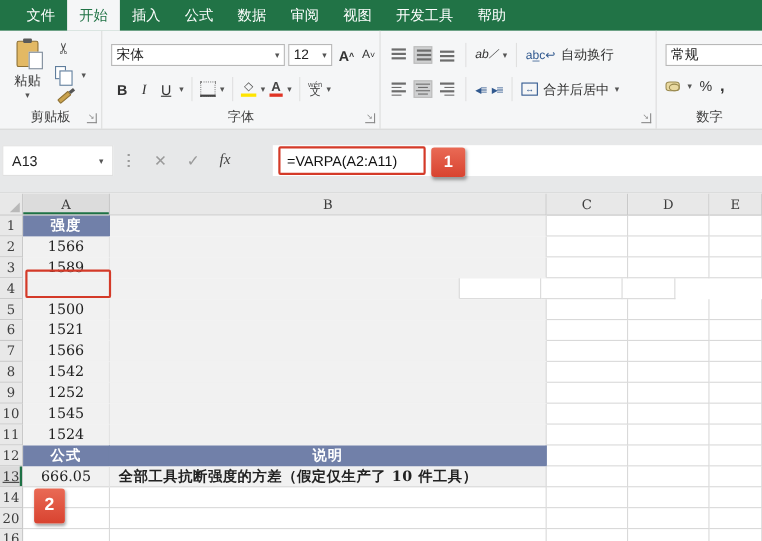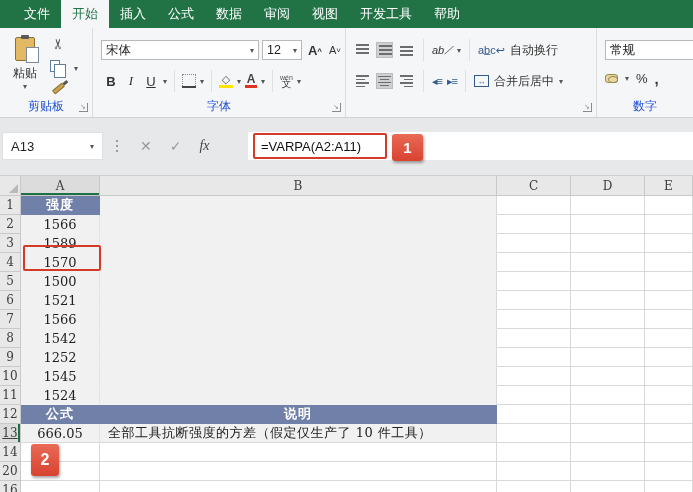--- a/index.html
+++ b/index.html
@@ -14,21 +14,21 @@
     background:#217346; display:flex; align-items:stretch; padding-left:13px; }
   .tab { color:#fff; font-size:13px; display:flex; align-items:center;
     padding:0 11px; cursor:default; white-space:nowrap; }
   .tab.active { background:#f5f6f7; color:#217346; }
 
   
   .ribbon { position:absolute; left:0; top:28px; width:693px; height:90px;
     background:#f5f6f7; border-bottom:1px solid #d2d2d2; }
   .rgroup { position:absolute; top:0; height:89px; border-right:1px solid #dcdcdc; }
   .rglabel { position:absolute; bottom:2px; left:0; right:0; text-align:center;
-    font-size:12px; color:#1d4ed8; }
+    font-size:12px; color:#404040; }
   .launcher { position:absolute; bottom:5px; right:4px; width:9px; height:9px;
     border-bottom:1px solid #8a8a8a; border-right:1px solid #8a8a8a;
     font-size:7px; color:#8a8a8a; line-height:7px; text-align:center; }
 
   
   .paste-btn { position:absolute; left:6px; top:6px; width:38px; height:72px;
     display:flex; flex-direction:column; align-items:center; }
   .clipicon { position:relative; width:20px; height:24px; background:#e3b964;
     border:1px solid #8d7034; border-radius:2px; margin-top:3px; }
   .clipicon::before { content:''; position:absolute; top:-3px; left:5px; width:8px;
@@ -340,21 +340,20 @@
       <div class="grow">
         <div class="gc ghdr" style="width: 21px; height: 19px;">3</div>
         <div class="gc fillc" style="width: 79px; height: 19px;">1589</div>
         <div class="gc fillc bedge" style="width: 397px; height: 19px;"></div>
         <div class="gc " style="width: 74px; height: 19px;"></div>
         <div class="gc " style="width: 74px; height: 19px;"></div>
         <div class="gc " style="width: 48px; height: 19px;"></div>
       </div>
       <div class="grow">
         <div class="gc ghdr" style="width: 21px; height: 19px;">4</div>
-        <div class="gc fillc" style="width: 79px; height: 19px;">1570</div>
         <div class="gc fillc bedge" style="width: 397px; height: 19px;"></div>
         <div class="gc " style="width: 74px; height: 19px;"></div>
         <div class="gc " style="width: 74px; height: 19px;"></div>
         <div class="gc " style="width: 48px; height: 19px;"></div>
       </div>
       <div class="grow">
         <div class="gc ghdr" style="width: 21px; height: 19px;">5</div>
         <div class="gc fillc" style="width: 79px; height: 19px;">1500</div>
         <div class="gc fillc bedge" style="width: 397px; height: 19px;"></div>
         <div class="gc " style="width: 74px; height: 19px;"></div>
@@ -413,21 +412,21 @@
         <div class="gc ghdr" style="width: 21px; height: 19px;">12</div>
         <div class="gc bluec" style="width: 79px; height: 19px;">公式</div>
         <div class="gc bluec" style="width: 397px; height: 19px;">说明</div>
         <div class="gc " style="width: 74px; height: 19px;"></div>
         <div class="gc " style="width: 74px; height: 19px;"></div>
         <div class="gc " style="width: 48px; height: 19px;"></div>
       </div>
       <div class="grow">
         <div class="gc ghdr selrow" style="width: 21px; height: 19px; text-decoration: underline;">13</div>
         <div class="gc fillc lastfill" style="width: 79px; height: 19px;">666.05</div>
-        <div class="gc fillc bedge lastfill leftal" style="width: 397px; height: 19px;">全部工具抗断强度的方差（假定仅生产了 10 件工具）</div>
+        <div class="gc fillc bedge lastfill leftal" style="width: 397px; height: 19px; font-weight: bold;">全部工具抗断强度的方差（假定仅生产了 10 件工具）</div>
         <div class="gc " style="width: 74px; height: 19px;"></div>
         <div class="gc " style="width: 74px; height: 19px;"></div>
         <div class="gc " style="width: 48px; height: 19px;"></div>
       </div>
       <div class="grow">
         <div class="gc ghdr" style="width: 21px; height: 19px;">14</div>
         <div class="gc " style="width: 79px; height: 19px;"></div>
         <div class="gc " style="width: 397px; height: 19px;"></div>
         <div class="gc " style="width: 74px; height: 19px;"></div>
         <div class="gc " style="width: 74px; height: 19px;"></div>

